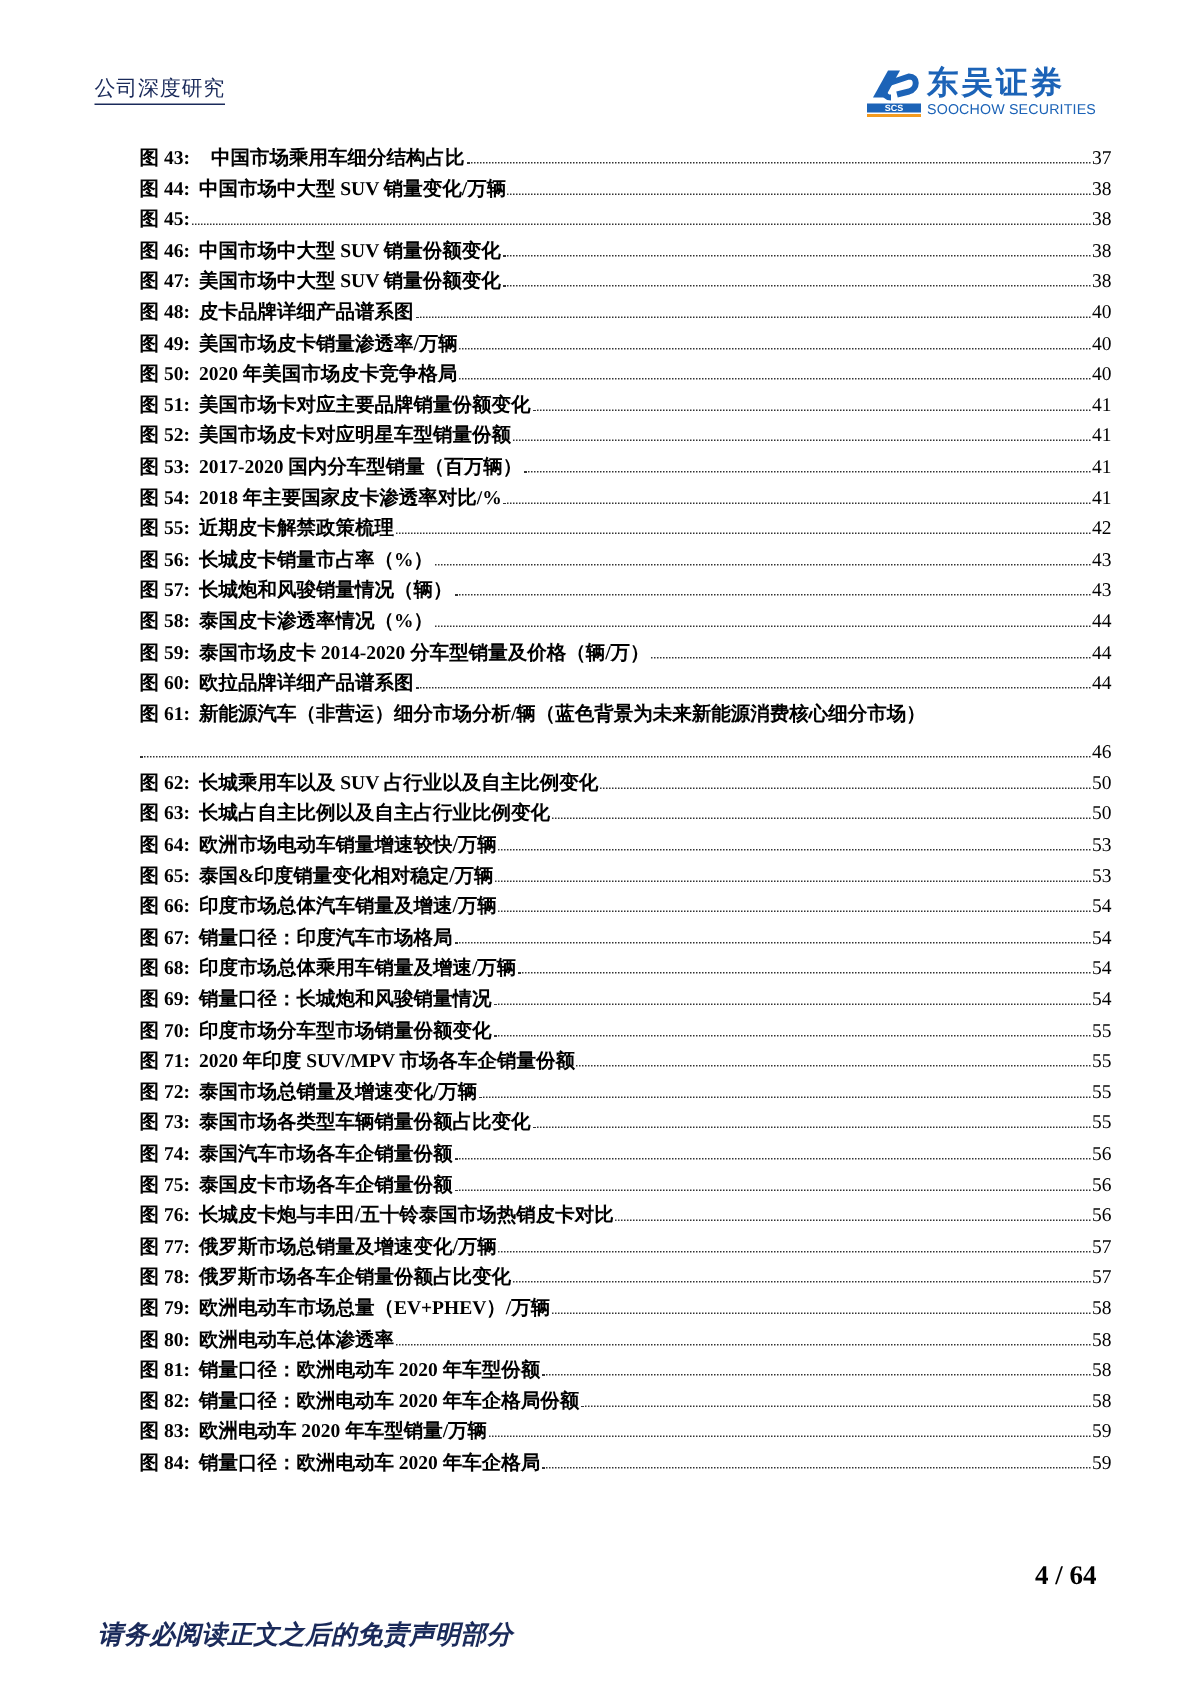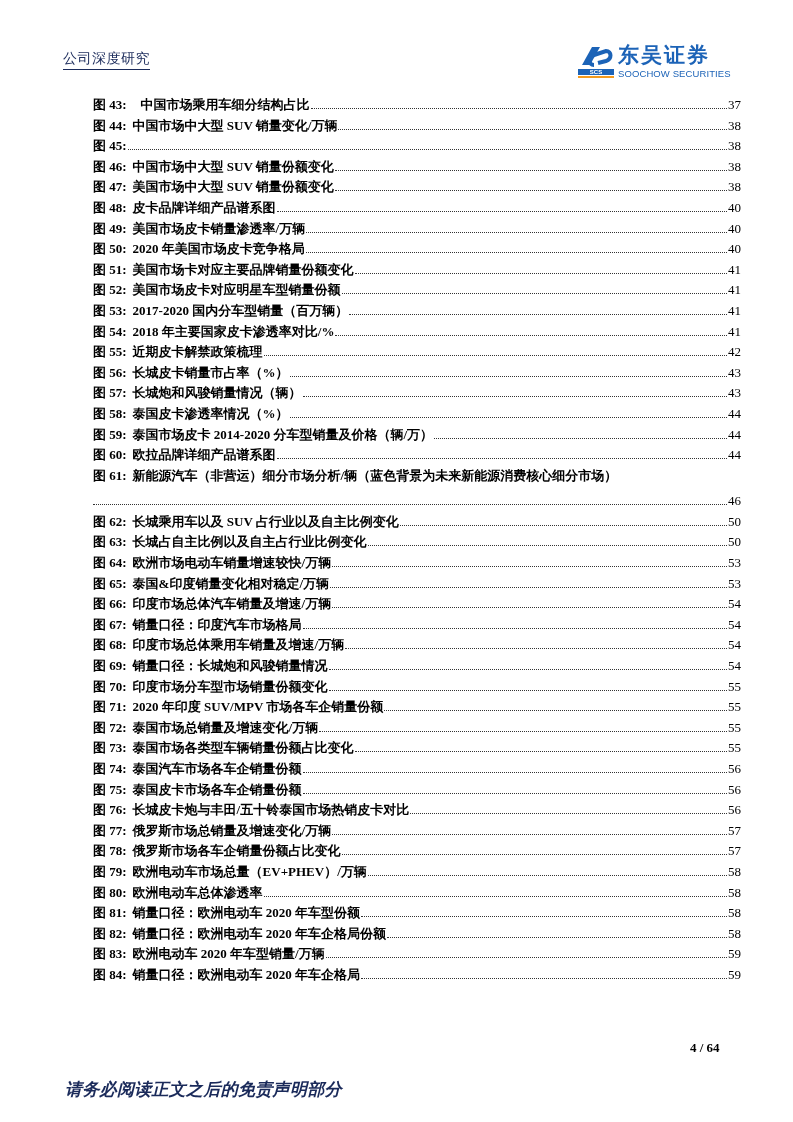--- a/index.html
+++ b/index.html
@@ -14,21 +14,21 @@
   .logo-en { position: absolute; left: 40px; top: 25px; font-family: "Liberation Sans", sans-serif;
              font-size: 9.5px; color: #1c63b7; white-space: nowrap; letter-spacing: 0.1px; }
   .toc { position: absolute; left: 65px; top: 95px; width: 648px; margin-left: 28px; }
   .row { display: flex; align-items: baseline; height: 20.6px; font-size: 13px; font-weight: bold; line-height: 20.6px; }
   .row .num { white-space: nowrap; }
   .row .title { white-space: nowrap; margin-left: 6px; }
   .row .dots { flex: 1; border-bottom: 1px dotted #333; margin: 0 1px 4px 1px; height: 1px; }
   .row .page { font-weight: normal; white-space: nowrap; font-size: 13px; }
   .row.wrap-top .title { letter-spacing: 0; }
   .row.wrap-bottom { padding-top: 5px; height: 20.6px; }
-  .page-num { position: absolute; left: 690px; top: 1040px; font-size: 13px; font-weight: bold; }
+  .page-num { position: absolute; left: 690px; top: 1040px; font-size: 18px; font-weight: bold; }
   .footer { position: absolute; left: 65px; top: 1078px; font-size: 17px; font-weight: bold; color: #1a2a5a;
             font-style: italic; letter-spacing: 0.3px; }
 </style>
 </head>
 <body>
 
 <div class="header-left">公司深度研究</div>
 
 <div class="logo">
   <svg class="logo-mark" viewBox="0 0 36 36">

